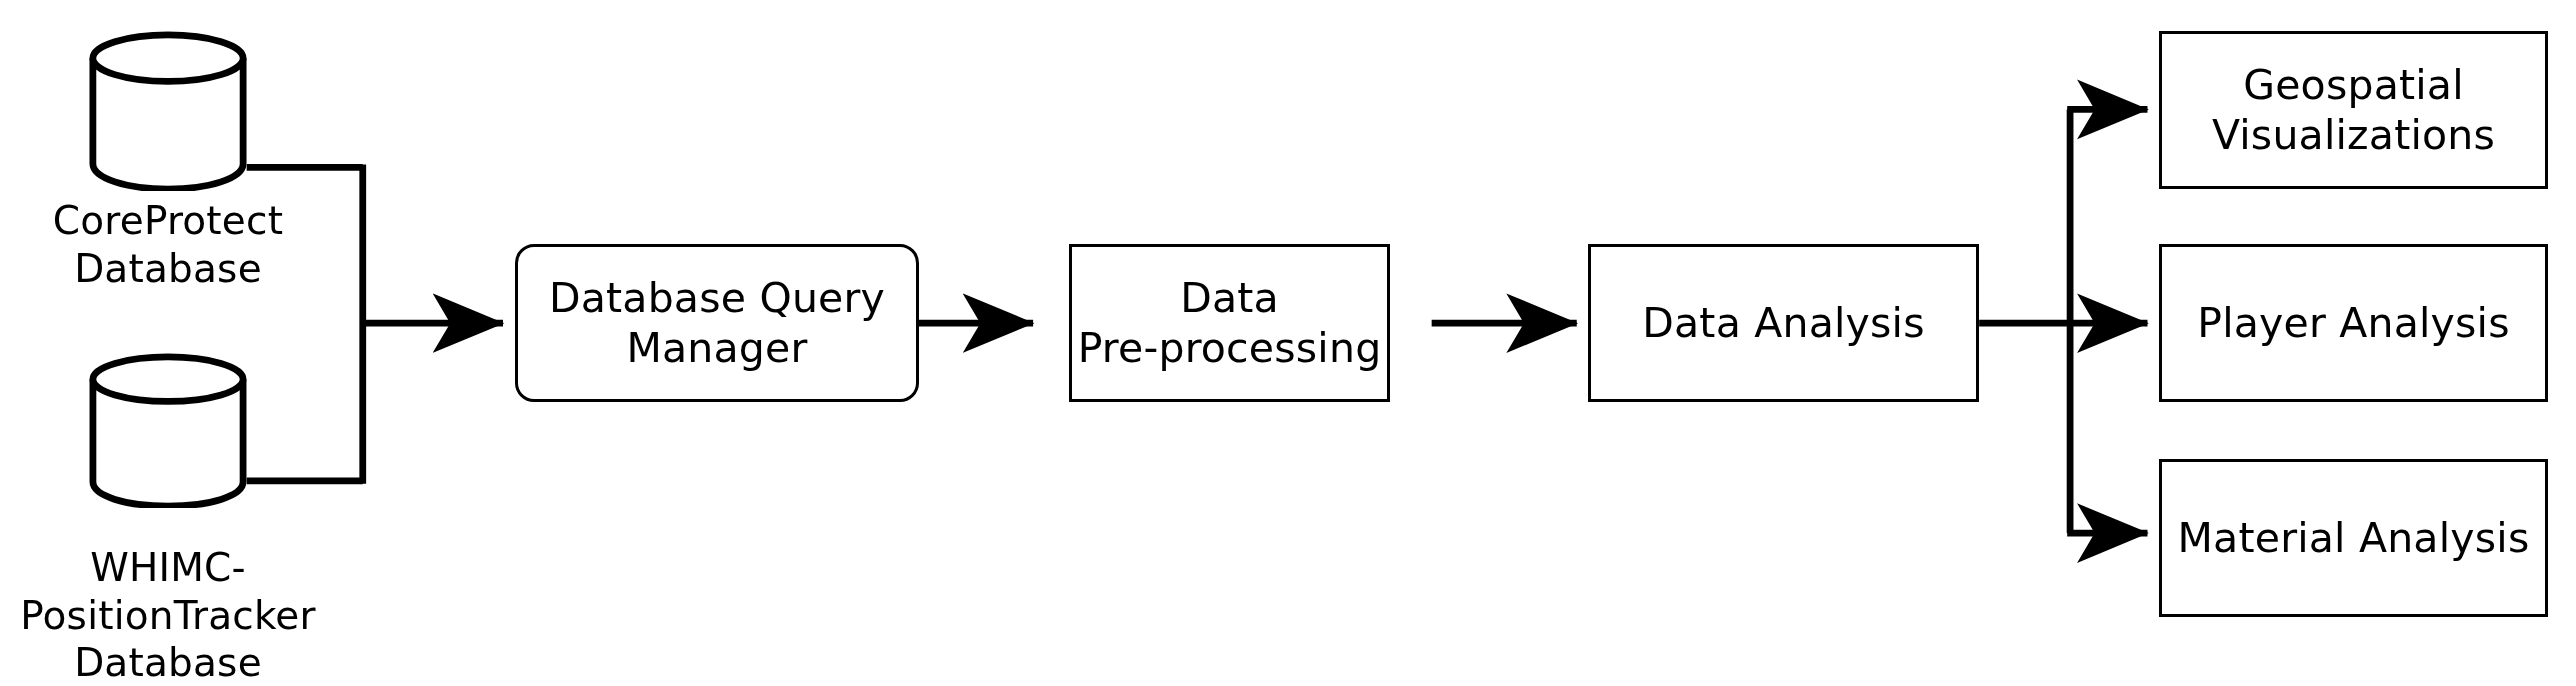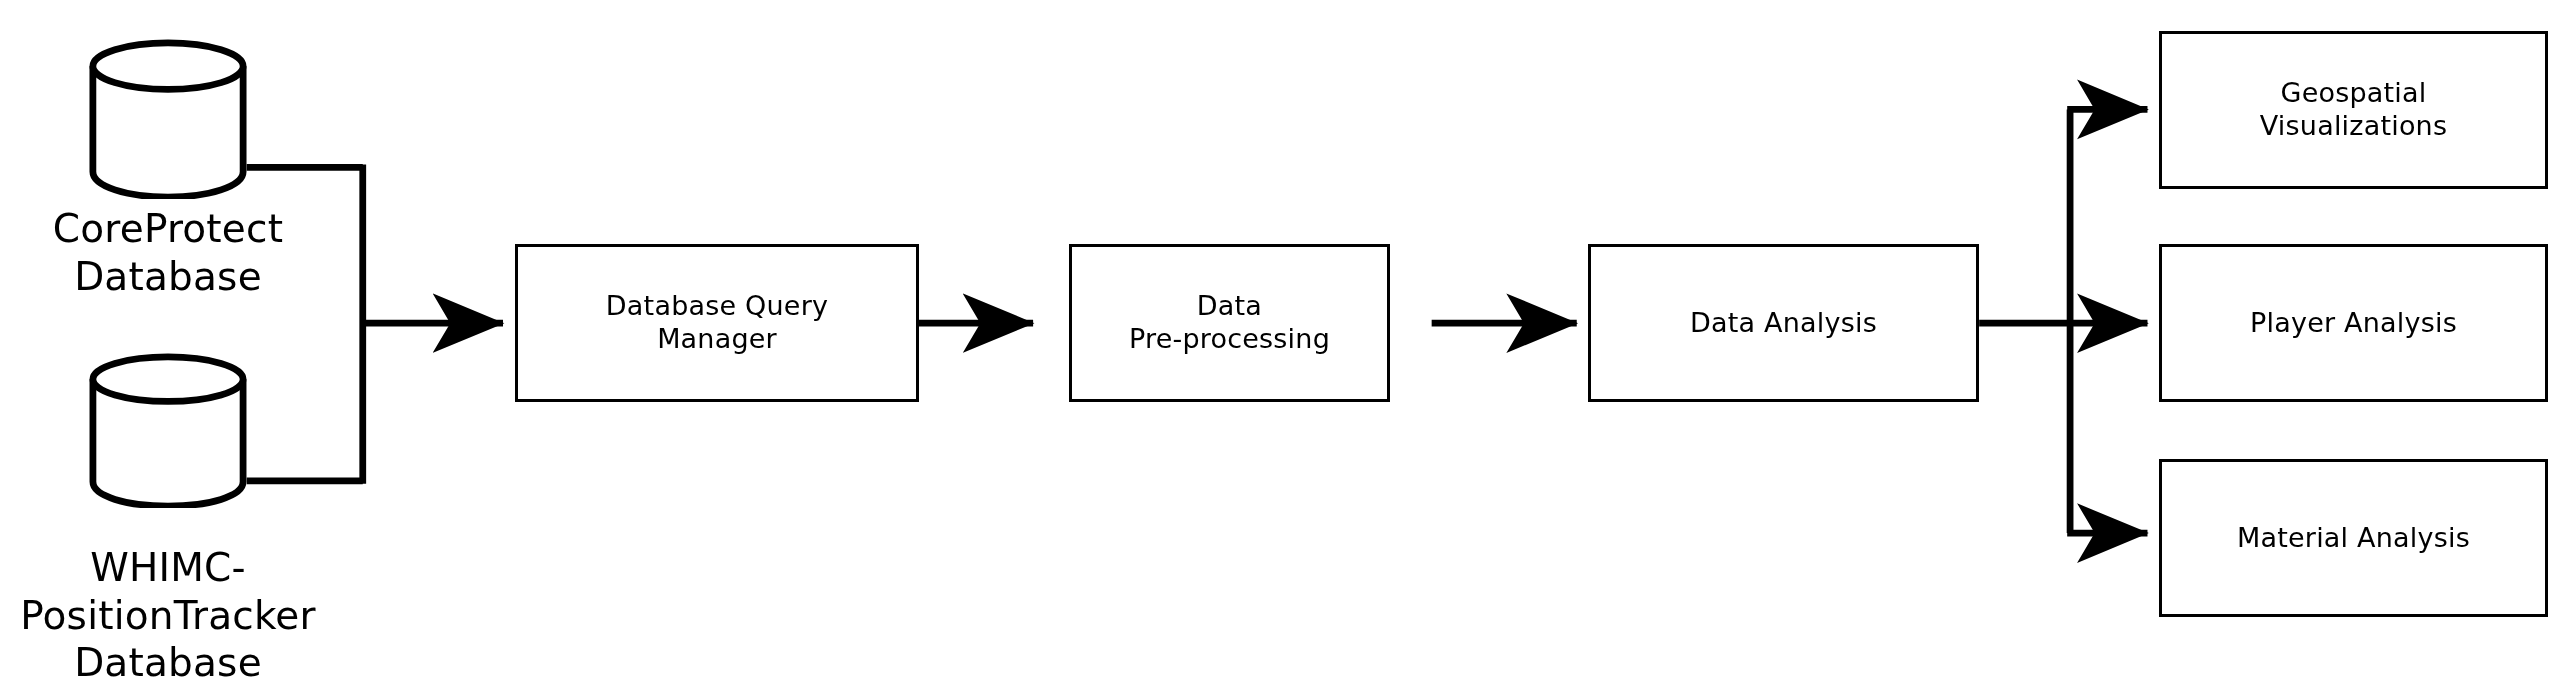--- a/index.html
+++ b/index.html
@@ -26,21 +26,21 @@
   .node-box {
     position: absolute;
     box-sizing: border-box;
     border: 3.9px solid #000000;
     background: #ffffff;
     display: flex;
     align-items: center;
     justify-content: center;
     text-align: center;
     color: #000000;
-    font-size: 27px;
+    font-size: 41px;
     line-height: 1.22;
     white-space: pre-line;
     letter-spacing: 0.2px;
   }
   .db-node {
     position: absolute;
   }
   .db-shape {
     position: absolute;
     left: 0;
@@ -78,40 +78,40 @@
     <path d="M950,334 L1068,334" fill="none" stroke="#000000" stroke-width="7" marker-end="url(#arrowhead)"></path>
     <path d="M1480,334 L1630,334" fill="none" stroke="#000000" stroke-width="7" marker-end="url(#arrowhead)"></path>
 
     <path d="M2046,334 L2140,334" fill="none" stroke="#000000" stroke-width="7"></path>
     <path d="M2140,113 L2140,551" fill="none" stroke="#000000" stroke-width="7"></path>
     <path d="M2137,113 L2220,113" fill="none" stroke="#000000" stroke-width="7" marker-end="url(#arrowhead)"></path>
     <path d="M2140,334 L2220,334" fill="none" stroke="#000000" stroke-width="7" marker-end="url(#arrowhead)"></path>
     <path d="M2137,551 L2220,551" fill="none" stroke="#000000" stroke-width="7" marker-end="url(#arrowhead)"></path>
   </svg>
 
-  <div class="db-node" style="left:89px; top:39px; width:158px; height:160px;">
+  <div class="db-node" style="left:89px; top:31px; width:158px; height:160px;">
     <svg class="db-shape" width="158" height="160" viewBox="0 0 163 165" xmlns="http://www.w3.org/2000/svg">
       <path d="M4,28 L4,137 C4,152 39,163 81.5,163 C124,163 159,152 159,137 L159,28" fill="#ffffff" stroke="#000000" stroke-width="7"></path>
       <ellipse cx="81.5" cy="28" rx="77.5" ry="24" fill="#ffffff" stroke="#000000" stroke-width="7"></ellipse>
     </svg>
     <div class="db-label" style="top:166px; width:319px;">CoreProtect
 Database</div>
   </div>
 
   <div class="db-node" style="left:89px; top:353px; width:158px; height:155px;">
     <svg class="db-shape" width="158" height="155" viewBox="0 0 163 160" xmlns="http://www.w3.org/2000/svg">
       <path d="M4,27 L4,133 C4,148 39,158 81.5,158 C124,158 159,148 159,133 L159,27" fill="#ffffff" stroke="#000000" stroke-width="7"></path>
       <ellipse cx="81.5" cy="27" rx="77.5" ry="23" fill="#ffffff" stroke="#000000" stroke-width="7"></ellipse>
     </svg>
     <div class="db-label" style="top:162px; width:319px;margin-top:29px;">WHIMC-
 PositionTracker
 Database</div>
   </div>
 
-  <div class="node-box" style="left:515px; top:244px; width:404px; height:158px;">Database Query
+  <div class="node-box" style="left:515px; top:244px; width:404px; height:158px;border-radius:19px;">Database Query
 Manager</div>
 
   <div class="node-box" style="left:1045px; top:244px; width:321px; height:158px;margin-left:24px;">Data
 Pre-processing</div>
 
   <div class="node-box" style="left:1588px; top:244px; width:391px; height:158px;">Data Analysis</div>
 
   <div class="node-box" style="left:2159px; top:31px; width:389px; height:158px;">Geospatial
 Visualizations</div>
 

